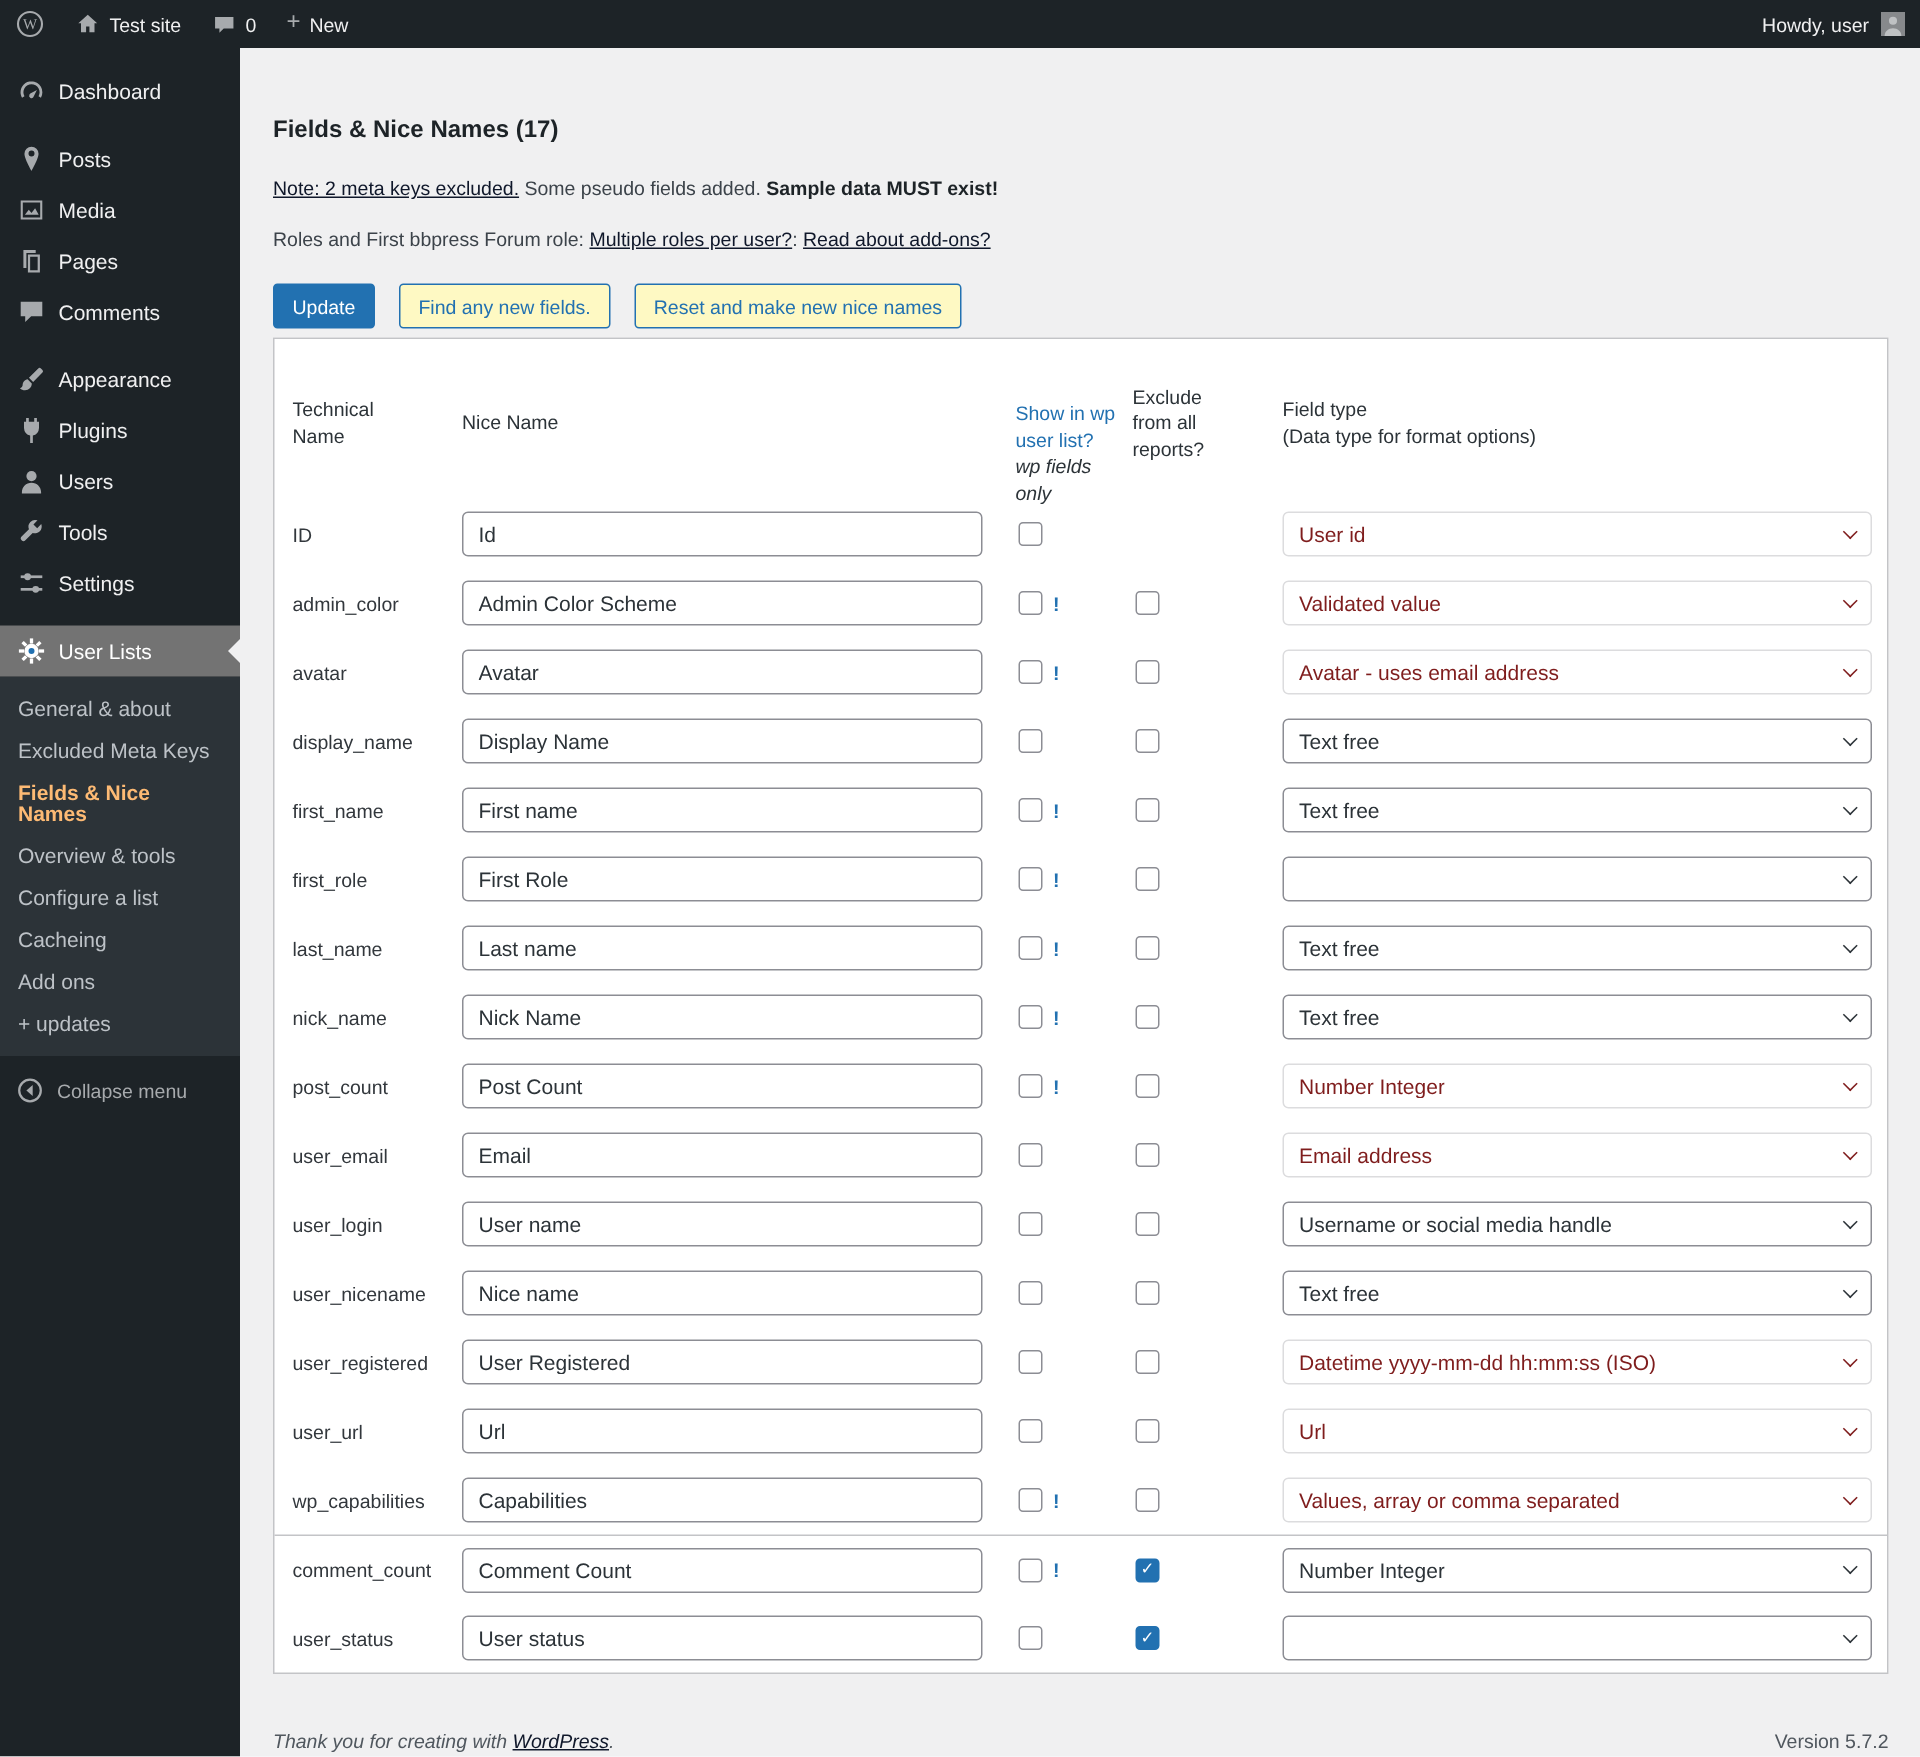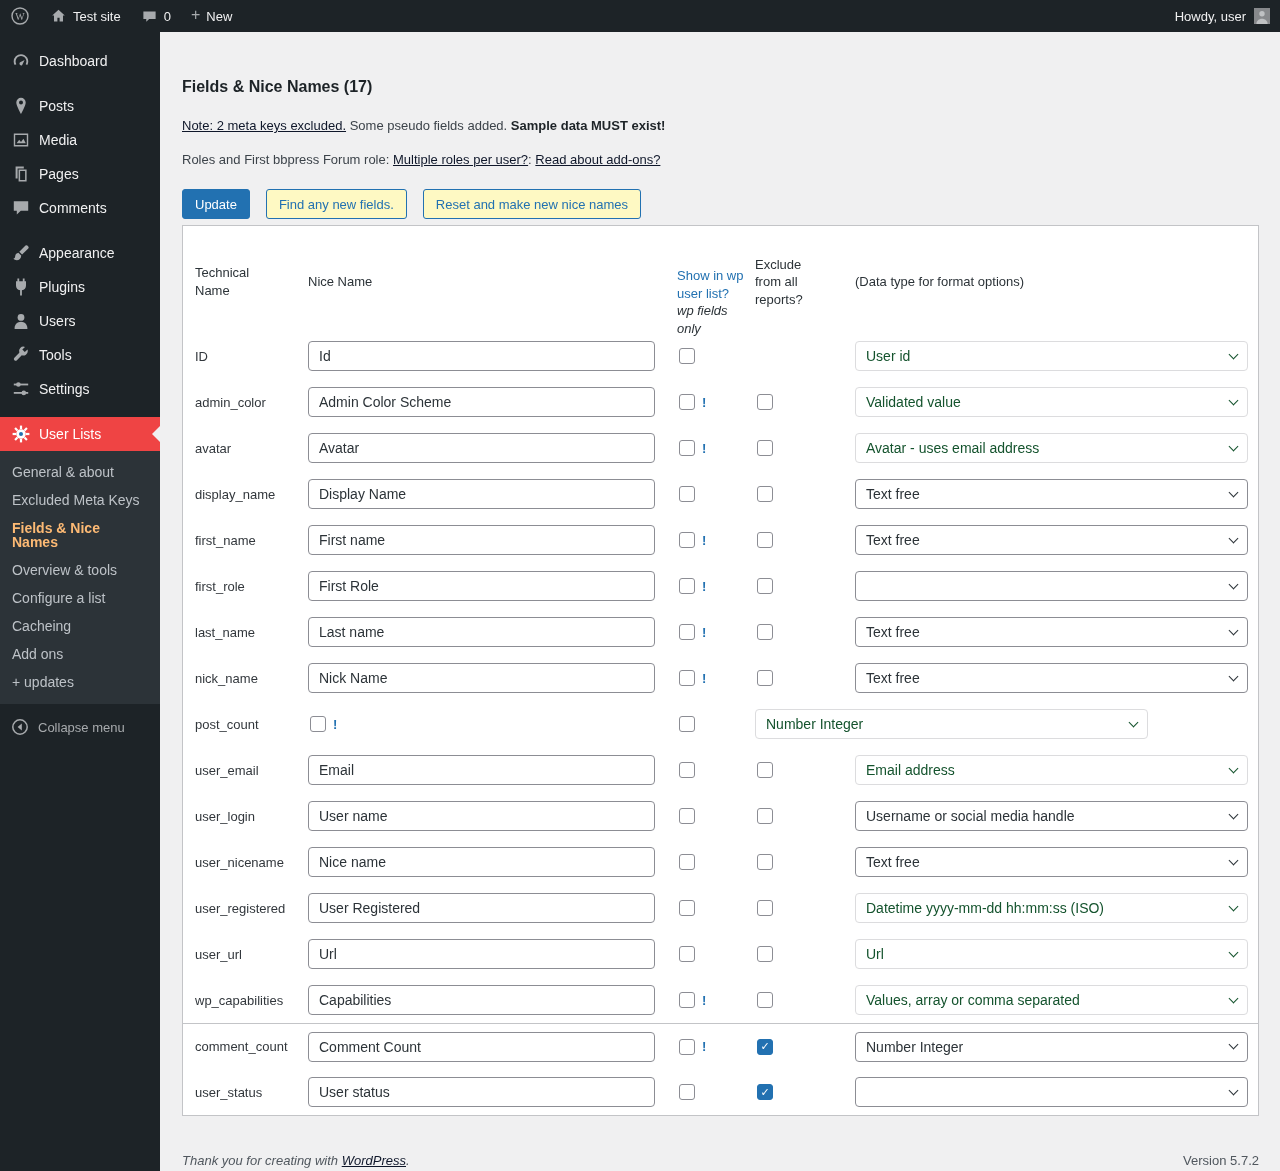--- a/index.html
+++ b/index.html
@@ -24,21 +24,21 @@
   .layout { display:flex; height:1139px; }
   .sidebar { width:160px; flex-shrink:0; background:#1d2327; color:#f0f0f1; }
   #sidebar-menu { padding-top:12px; }
   .menu-item {
     display:flex; align-items:center; gap:8px;
     height:34px; padding:0 8px 0 11px; font-size:14px;
     cursor:pointer; position:relative;
   }
   .menu-item .menu-icon { width:20px; display:flex; justify-content:center; color:#a7aaad; }
   .menu-item.sep-after { margin-bottom:11px; }
-  .menu-item.active { background:#ef4444; color:#fff; font-weight:400; }
+  .menu-item.active { background:#737373; color:#fff; font-weight:400; }
   .menu-item.active .menu-icon { color:#fff; }
   .menu-item.active::after {
     content:""; position:absolute; right:0; top:50%; margin-top:-8px;
     border:8px solid transparent; border-right-color:#f0f0f1;
   }
   .submenu { background:#2c3338; padding:7px 0 8px; }
   .submenu-item { padding:7px 12px; font-size:14px; color:#bdc2c7; cursor:pointer; line-height:14px; }
   .submenu-item.current { color:#fdba74; font-weight:700; }
   .collapse-item {
     display:flex; align-items:center; gap:8px; height:34px;
@@ -81,21 +81,21 @@
   .cb.checked { background:#2271b1; border-color:#2271b1; }
   .nice-input {
     width:347px; height:30px; border:1px solid #8c8d94; border-radius:4px;
     padding:0 10px; font-size:14px; color:#2c3338; background:#fff; font-family:inherit;
   }
   .select {
     width:393px; height:30px; border:1px solid #8c8d94; border-radius:4px; background:#fff;
     display:flex; align-items:center; justify-content:space-between;
     padding:0 10px; font-size:14px; color:#2c3338; cursor:pointer;
   }
-  .select.disabled { border-color:#dcdcde; color:#14532d; cursor:default; }
+  .select.disabled { border-color:#dcdcde; color:#7f1d1d; cursor:default; }
   .select-val { overflow:hidden; white-space:nowrap; }
   .chev {
     width:7px; height:7px; flex-shrink:0;
     border-right:1.8px solid currentColor; border-bottom:1.8px solid currentColor;
     transform:rotate(45deg); margin-top:-4px;
   }
   
   .footer { display:flex; justify-content:space-between; margin-top:37px; font-size:13px; color:#50575e; }
   .thanks { font-style:italic; }
   svg { display:block; }
@@ -302,20 +302,21 @@
     <div class="fields-table">
       <div class="thead">
         <div class="th th-tech">Technical Name</div>
         <div class="th th-nice">Nice Name</div>
         <div class="th th-show">
           <a class="hlink">Show in wp user list?</a>
           <div class="hnote">wp fields only</div>
         </div>
         <div class="th th-exclude">Exclude from all reports?</div>
         <div class="th th-type">
+          <div>Field type</div>
           <div>(Data type for format options)</div>
         </div>
       </div>
       <div id="table-rows">
           <div class="trow">
             <div class="td td-tech">ID</div>
             <div class="td td-nice"><input class="nice-input" value="Id" style=""></div>
             <div class="td td-show">
               <span class="cb"></span>
             </div>
@@ -440,20 +441,21 @@
             </div>
             <div class="td td-type">
               <span class="select">
                 <span class="select-val">Text free</span>
                 <span class="chev"></span>
               </span>
             </div>
           </div>
           <div class="trow">
             <div class="td td-tech">post_count</div>
+            <div class="td td-nice"><input class="nice-input" value="Post Count" style=""></div>
             <div class="td td-show">
               <span class="cb"></span>
               <span class="warn">!</span>
             </div>
             <div class="td td-exclude">
               <span class="cb"></span>
             </div>
             <div class="td td-type">
               <span class="select disabled">
                 <span class="select-val">Number Integer</span>

